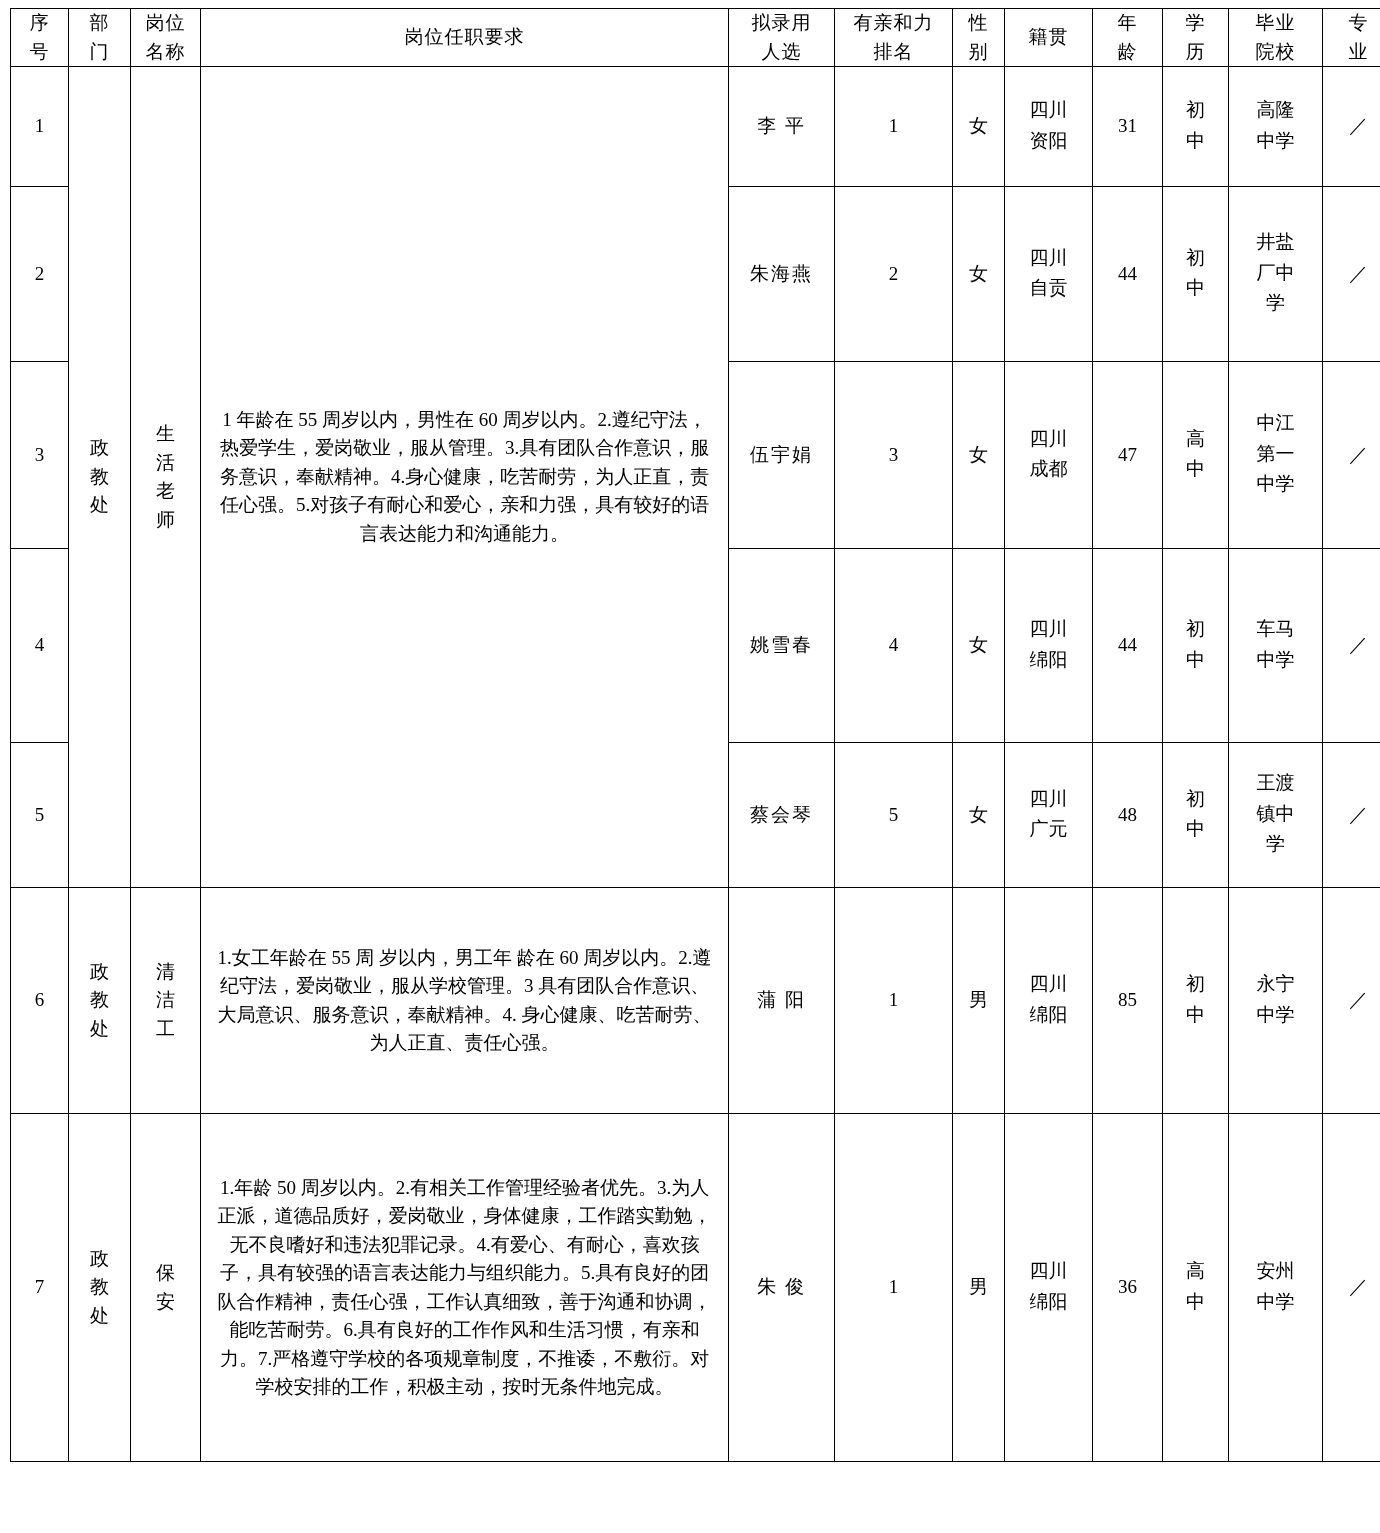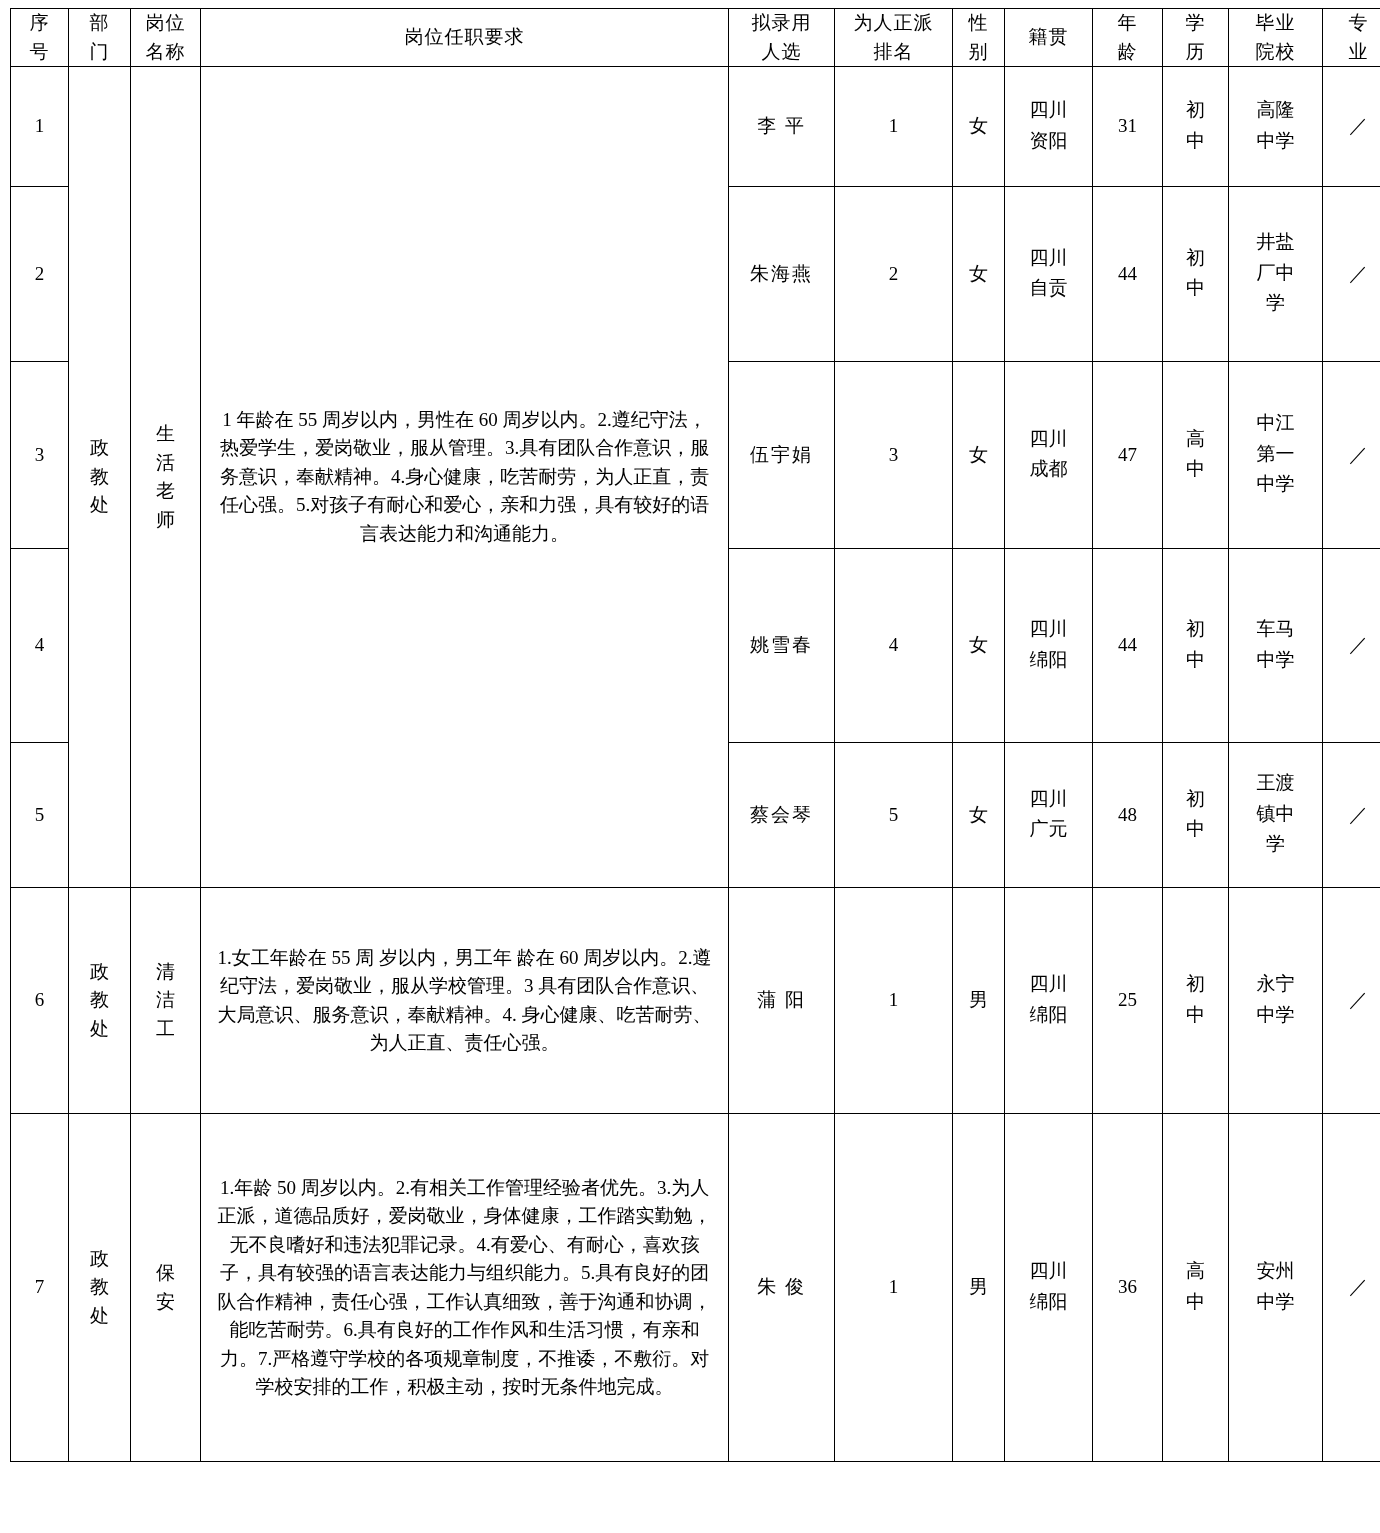--- a/index.html
+++ b/index.html
@@ -121,21 +121,21 @@
       </th>
       <th class="hd">岗位任职要求</th>
       <th class="hd">
         <span class="hd-stack">
           <span>拟录用</span>
           <span>人选</span>
         </span>
       </th>
       <th class="hd">
         <span class="hd-stack">
-          <span>为人正派</span>
+          <span>有亲和力</span>
           <span>排名</span>
         </span>
       </th>
       <th class="hd">
         <span class="hd-stack">
           <span>性</span>
           <span>别</span>
         </span>
       </th>
       <th class="hd">籍贯</th>
@@ -305,21 +305,21 @@
       <td class="req">
         <p>1.女工年龄在 55 周 岁以内，男工年 龄在 60 周岁以内。2.遵纪守法，爱岗敬业，服从学校管理。3 具有团队合作意识、大局意识、服务意识，奉献精神。4. 身心健康、吃苦耐劳、为人正直、责任心强。</p>
       </td>
       <td class="name">蒲 阳</td>
       <td class="num">1</td>
       <td>男</td>
       <td class="stack">
         <span>四川</span>
         <span>绵阳</span>
       </td>
-      <td class="num">25</td>
+      <td class="num">85</td>
       <td class="stack">
         <span>初</span>
         <span>中</span>
       </td>
       <td class="stack">
         <span>永宁</span>
         <span>中学</span>
       </td>
       <td class="slash">／</td>
     </tr>

